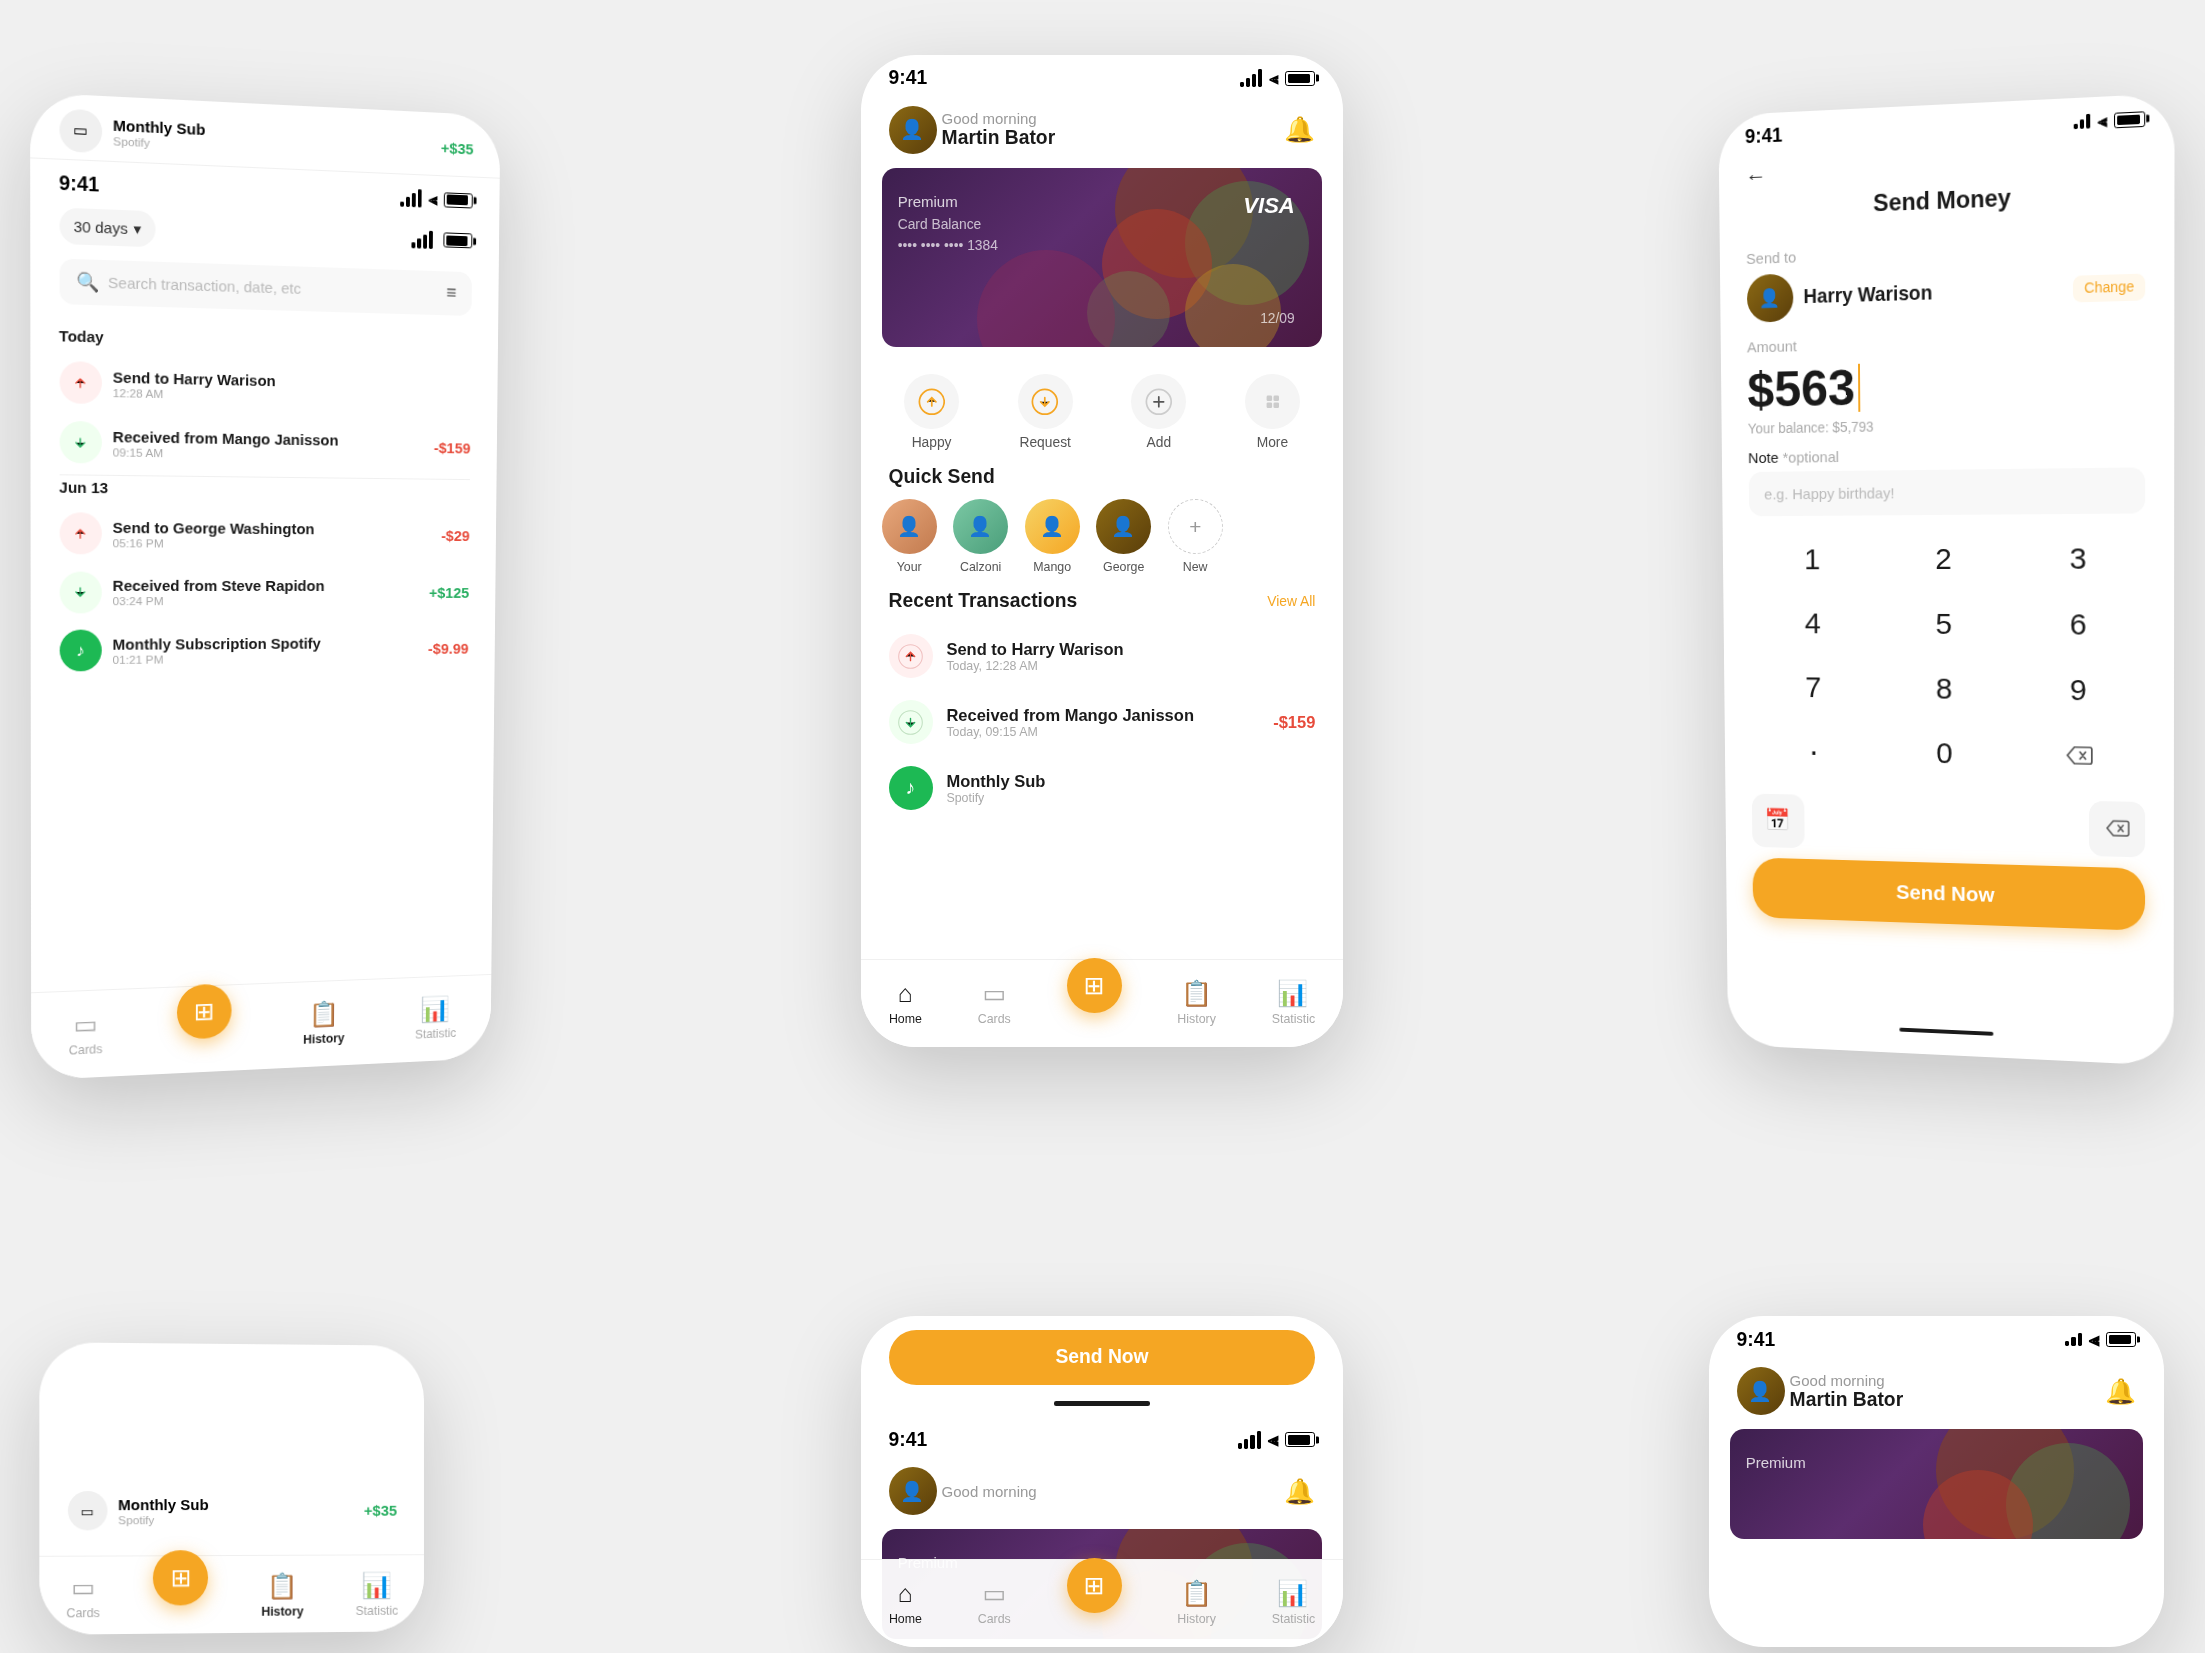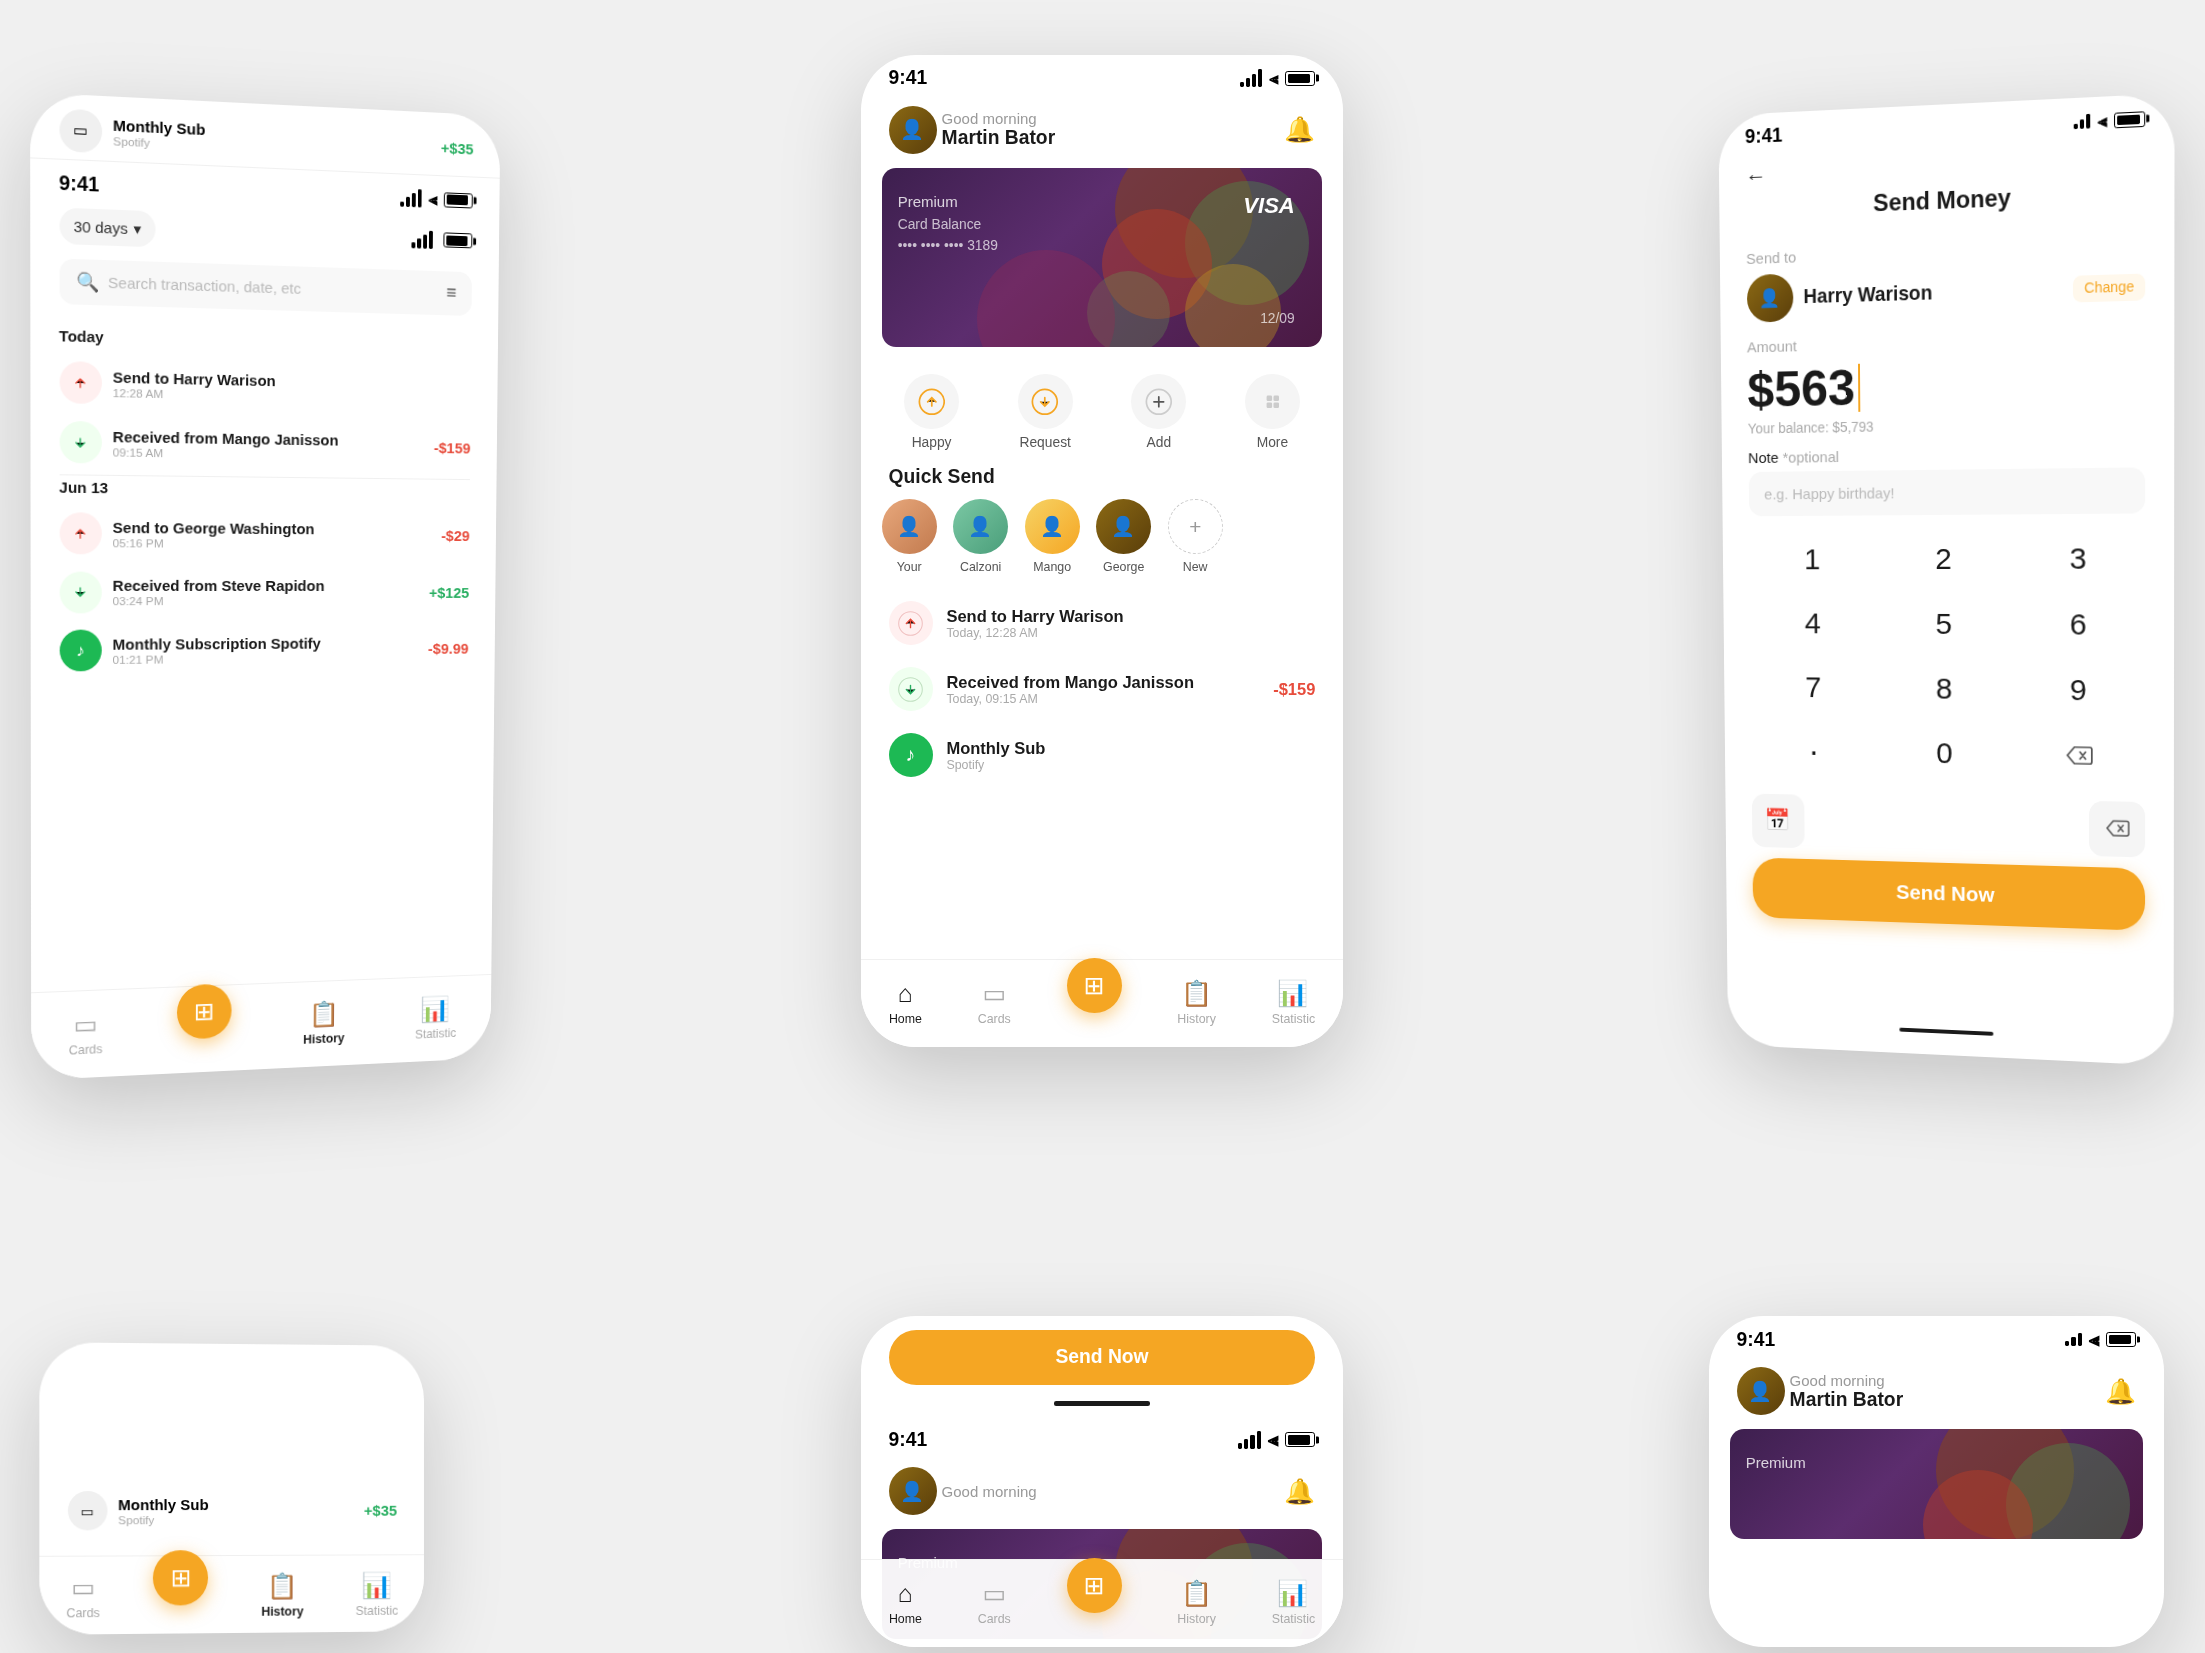--- a/index.html
+++ b/index.html
@@ -469,21 +469,21 @@
       <div class="cc cc1"></div>
       <div class="cc cc2"></div>
       <div class="cc cc3"></div>
       <div class="cc cc4"></div>
       <div class="cc cc5"></div>
       <div class="cc cc6"></div>
     </div>
     <div class="card-premium">Premium</div>
     <div class="visa-logo">VISA</div>
     <div class="card-balance-label">Card Balance</div>
-    <div class="card-number">•••• •••• ••••  3189</div>
+    <div class="card-number">•••• •••• ••••  1384</div>
     <div class="card-expiry">12/09</div>
   </div>
 
   <div class="action-buttons">
     <div class="action-btn">
       <div class="action-circle">
         <svg width="27.6" height="27.6" viewBox="0 0 40 40">
             <circle cx="20" cy="20" r="18" fill="none" stroke="#F5A623" stroke-width="2.5"></circle>
             <path d="M20 14v12M14 20l6-6 6 6" stroke="#F5A623" stroke-width="2.5" stroke-linecap="round"></path>
           </svg>
@@ -538,20 +538,24 @@
     <div class="contact-item">
       <div class="contact-avatar av-george">👤</div>
       <span class="contact-name">George</span>
     </div>
     <div class="contact-item">
       <div class="contact-add-btn">+</div>
       <span class="contact-name">New</span>
     </div>
   </div>
 
+  <div class="tx-header">
+    <div class="section-title" style="padding:0;">Recent Transactions</div>
+    <span class="view-all">View All</span>
+  </div>
 
   <div class="tx-item">
     <div class="tx-icon send">
       <svg width="25" height="25" viewBox="0 0 36 36">
           <circle cx="18" cy="18" r="17" fill="#fff0f0" stroke="#f0c0c0" stroke-width="1.5"></circle>
           <path d="M18 12v12M12 18l6-6 6 6" stroke="#e74c3c" stroke-width="2" stroke-linecap="round"></path>
         </svg>
     </div>
     <div class="tx-info">
       <div class="tx-name">Send to Harry Warison</div>

